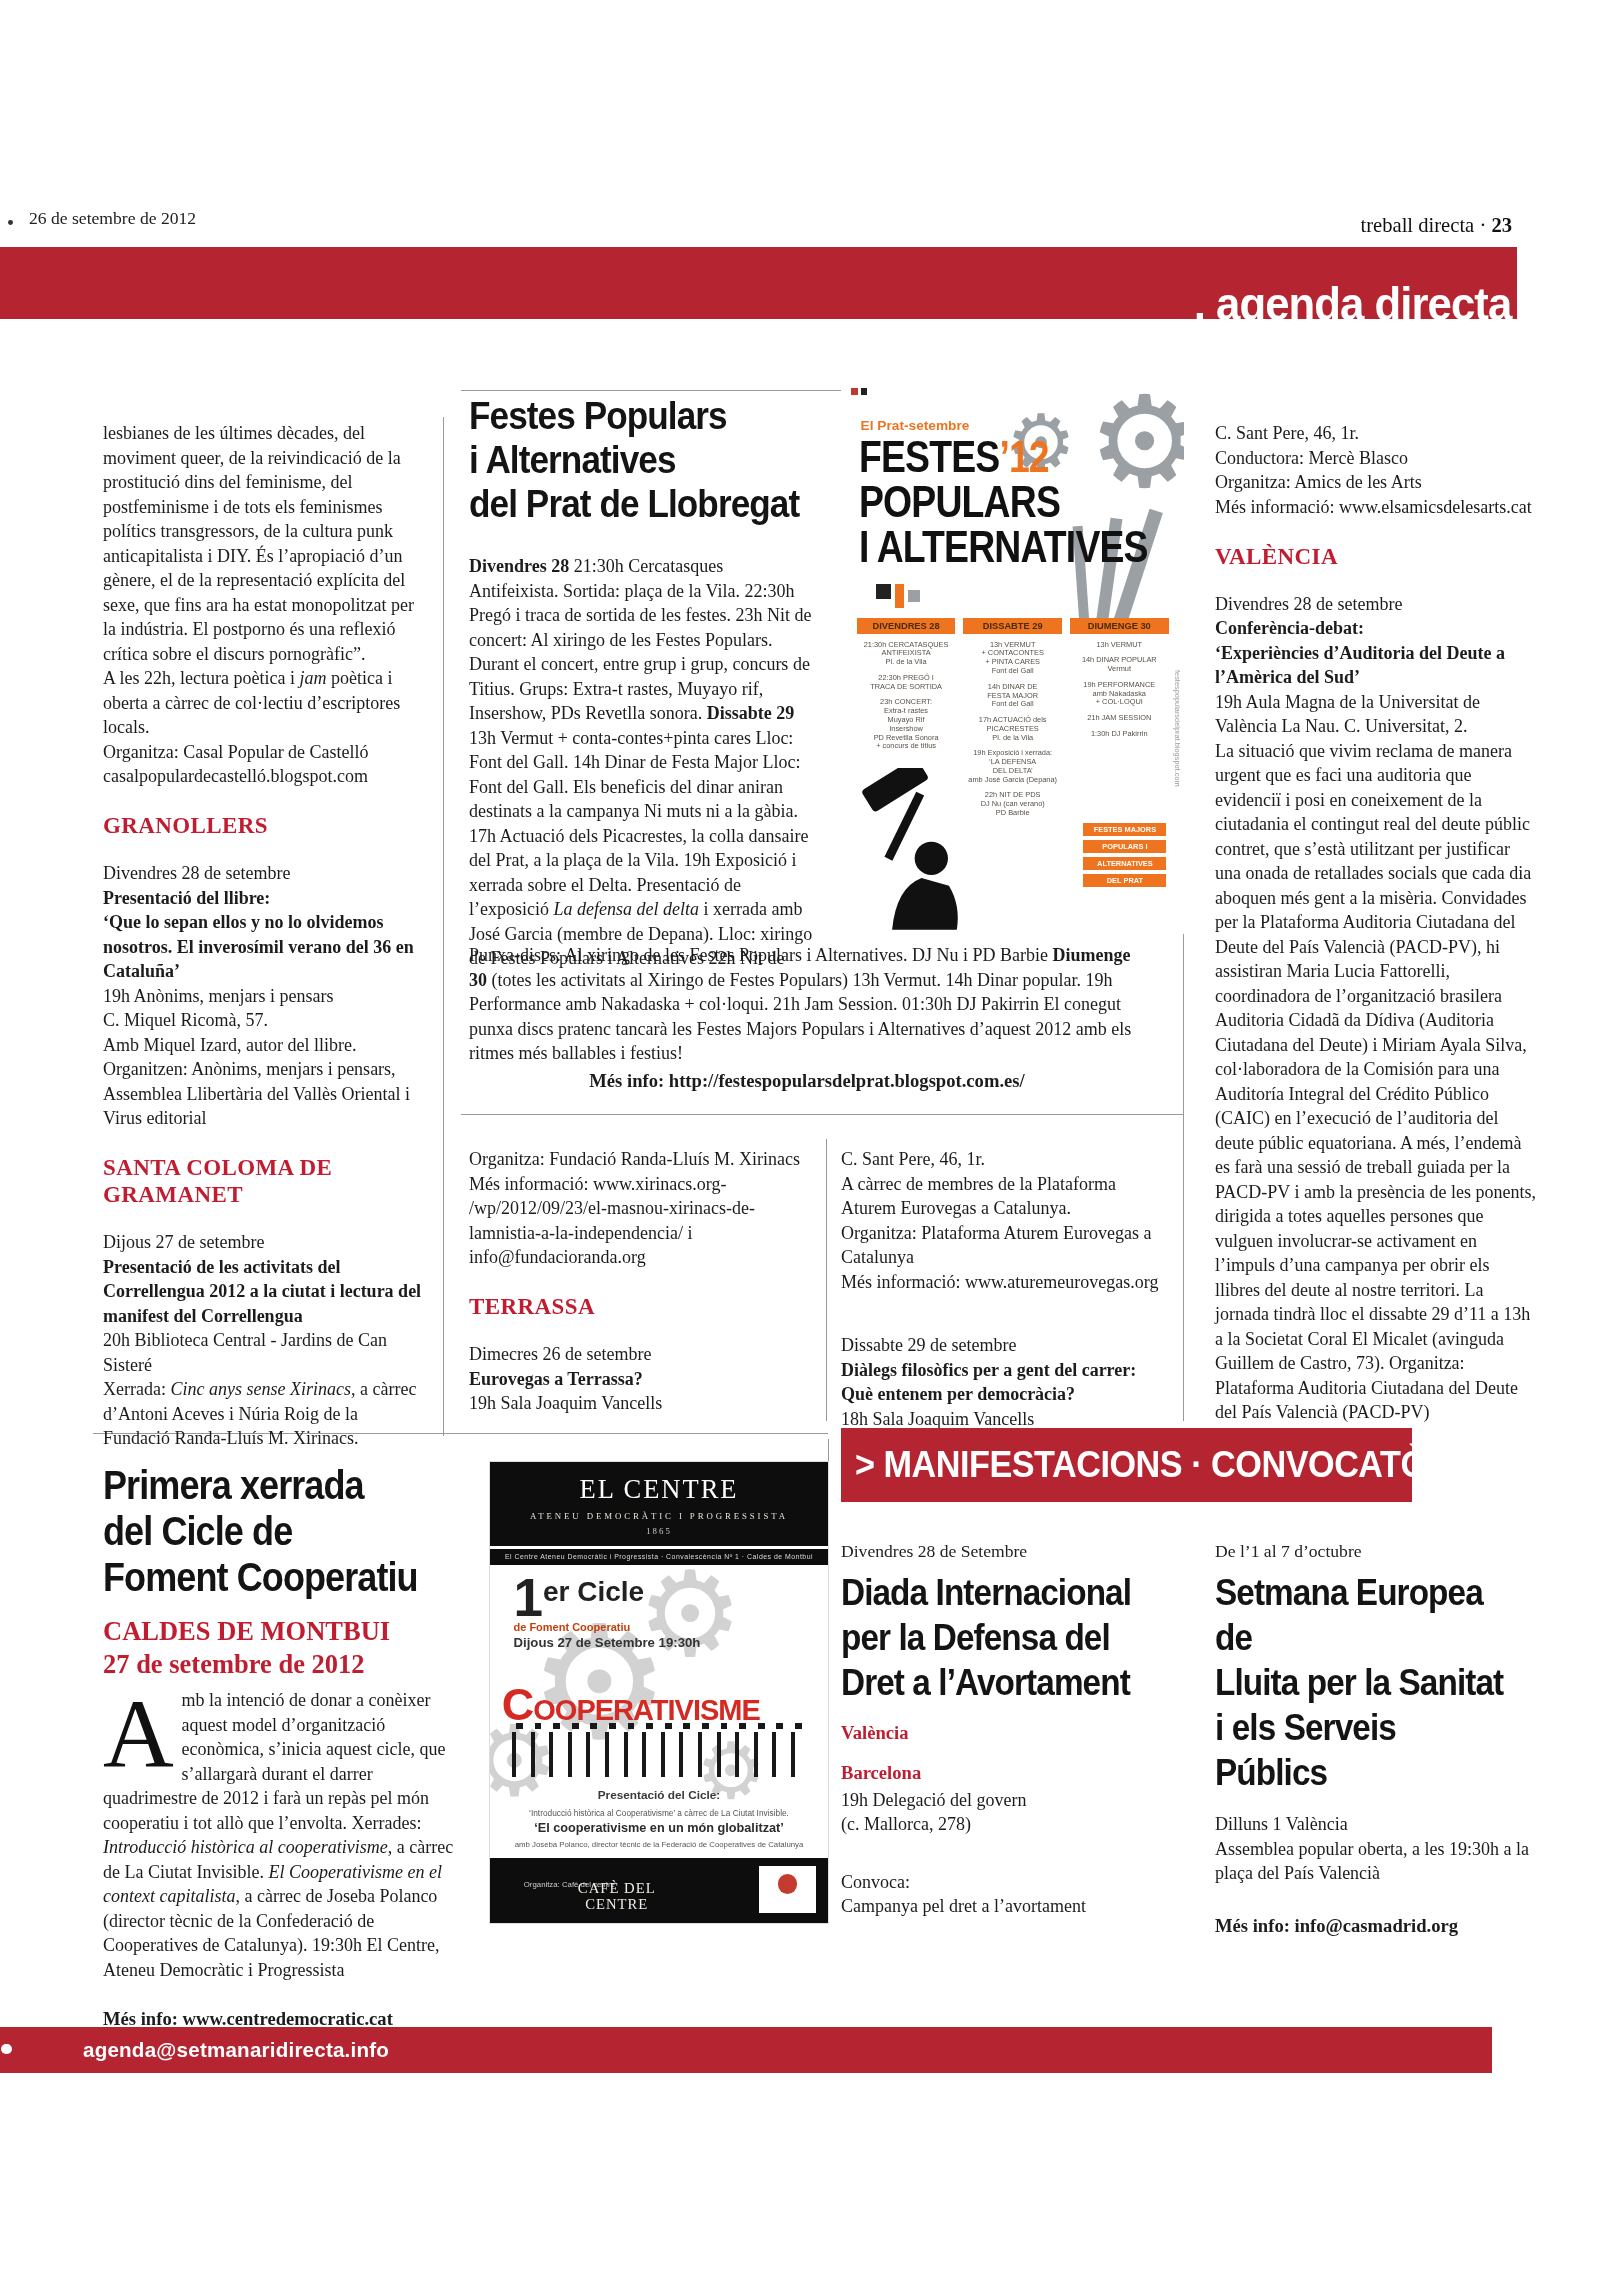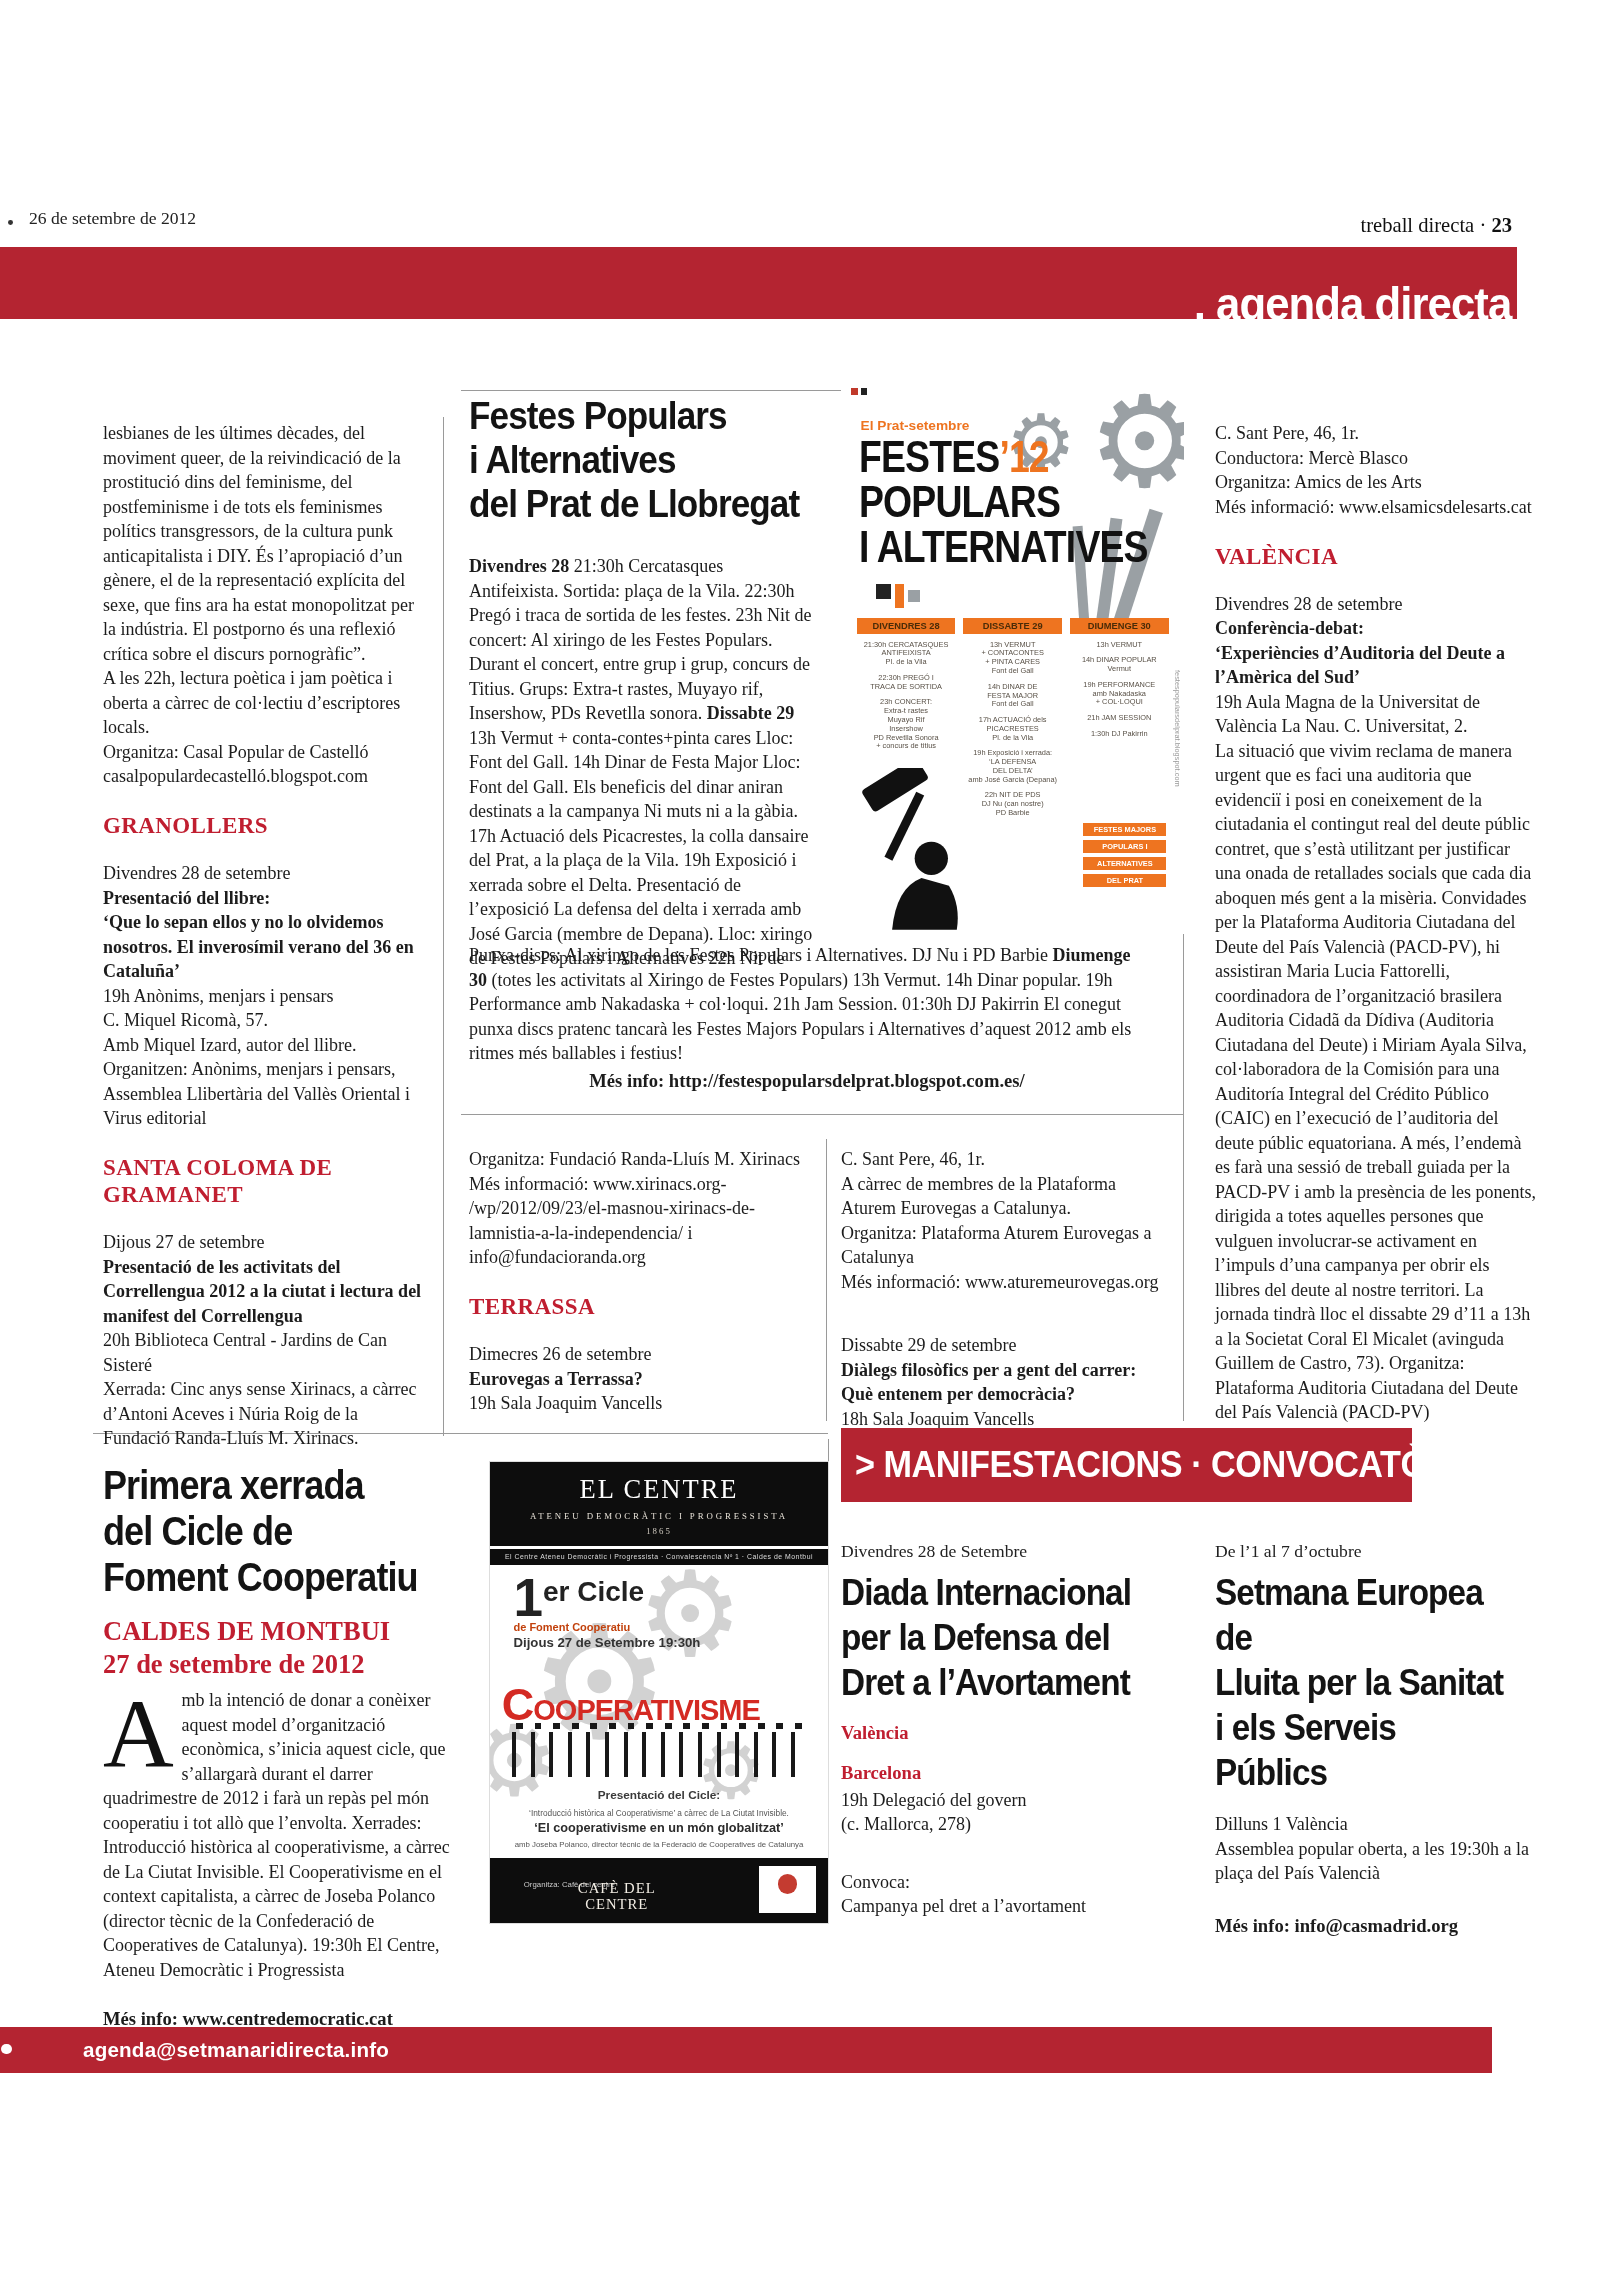--- a/index.html
+++ b/index.html
@@ -21,21 +21,21 @@
   .top-banner{position:absolute;left:0;top:247px;width:1517px;height:72px;background:var(--red);}
   .top-banner-text{position:absolute;right:5.9px;bottom:-11.8px;font-family:"Liberation Sans",sans-serif;font-weight:bold;font-size:46px;color:#fff;letter-spacing:-1px;transform:scaleX(.95);transform-origin:100% 50%;white-space:nowrap;}
 
   
   .vrule{position:absolute;width:1px;background:var(--rule);}
   .hrule{position:absolute;height:1px;background:var(--rule);}
 
   
   .body-text{font-size:18px;line-height:24.5px;color:var(--ink);white-space:pre-line;}
   .rt-b{font-weight:bold;}
-  .rt-i{}
+  .rt-i{font-style:italic;}
   .sec-header{font-weight:bold;font-size:23px;line-height:27.4px;color:var(--red2);letter-spacing:0.4px;margin:23.5px 0 21.6px;white-space:pre-line;}
   .headline{font-family:"Liberation Sans",sans-serif;font-weight:bold;color:#141414;white-space:pre-line;letter-spacing:-1px;transform:scaleX(.9);transform-origin:0 0;}
   .kicker{font-size:17.6px;color:#222;}
 
   
   .col1{position:absolute;left:103px;top:421px;width:325px;}
   .festes-title{position:absolute;left:469px;top:394px;width:392px;font-size:39px;line-height:44px;}
   .festes-body{position:absolute;left:469px;top:554px;width:345px;}
   .festes-wide{position:absolute;left:469px;top:943px;width:676px;}
   .festes-more{position:absolute;left:469px;top:1070px;width:676px;text-align:center;font-weight:bold;font-size:18.6px;}
@@ -201,21 +201,21 @@
 FESTA MAJOR
 Font del Gall</div>
         <div class="p1-item">17h ACTUACIÓ dels
 PICACRESTES
 Pl. de la Vila</div>
         <div class="p1-item">19h Exposició i xerrada:
 ‘LA DEFENSA
 DEL DELTA’
 amb José Garcia (Depana)</div>
         <div class="p1-item">22h NIT DE PDS
-DJ Nu (can nostre)
+DJ Nu (can verano)
 PD Barbie</div>
       </div>
       <div class="p1-day">
         <div class="p1-day-label">DIUMENGE 30</div>
         <div class="p1-item">13h VERMUT</div>
         <div class="p1-item">14h DINAR POPULAR
 Vermut</div>
         <div class="p1-item">19h PERFORMANCE
 amb Nakadaska
 + COL·LOQUI</div>

